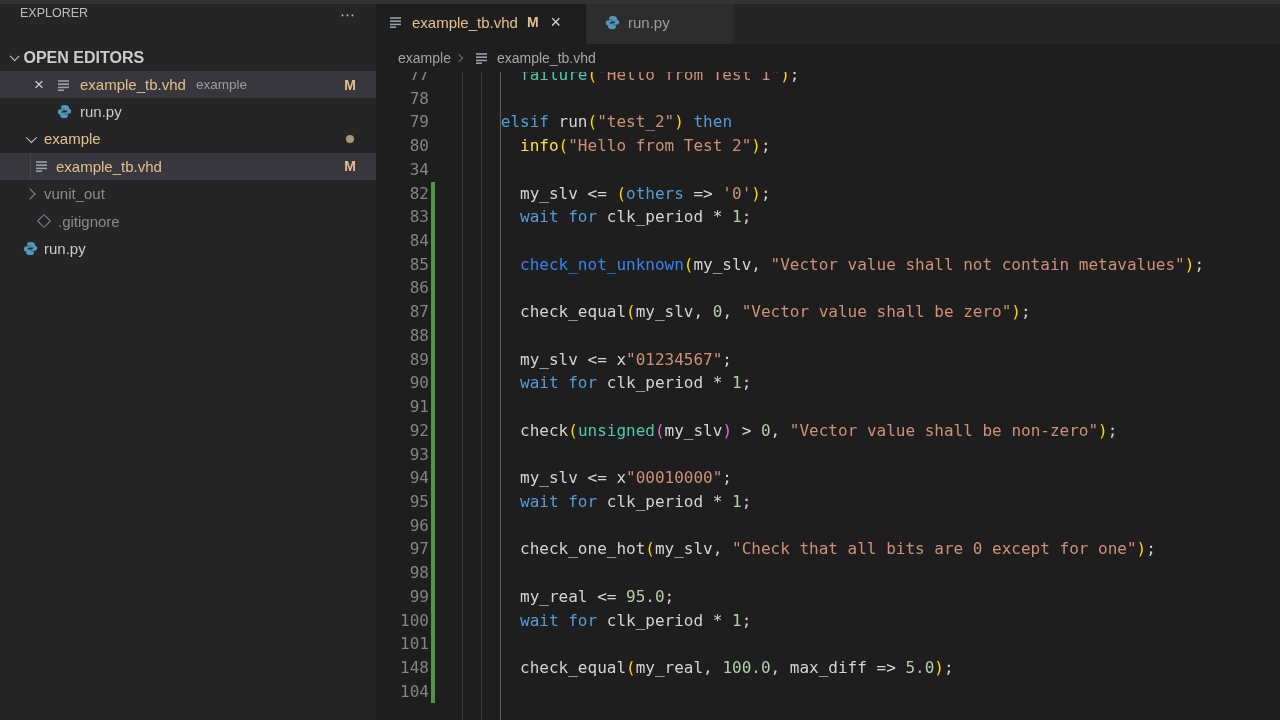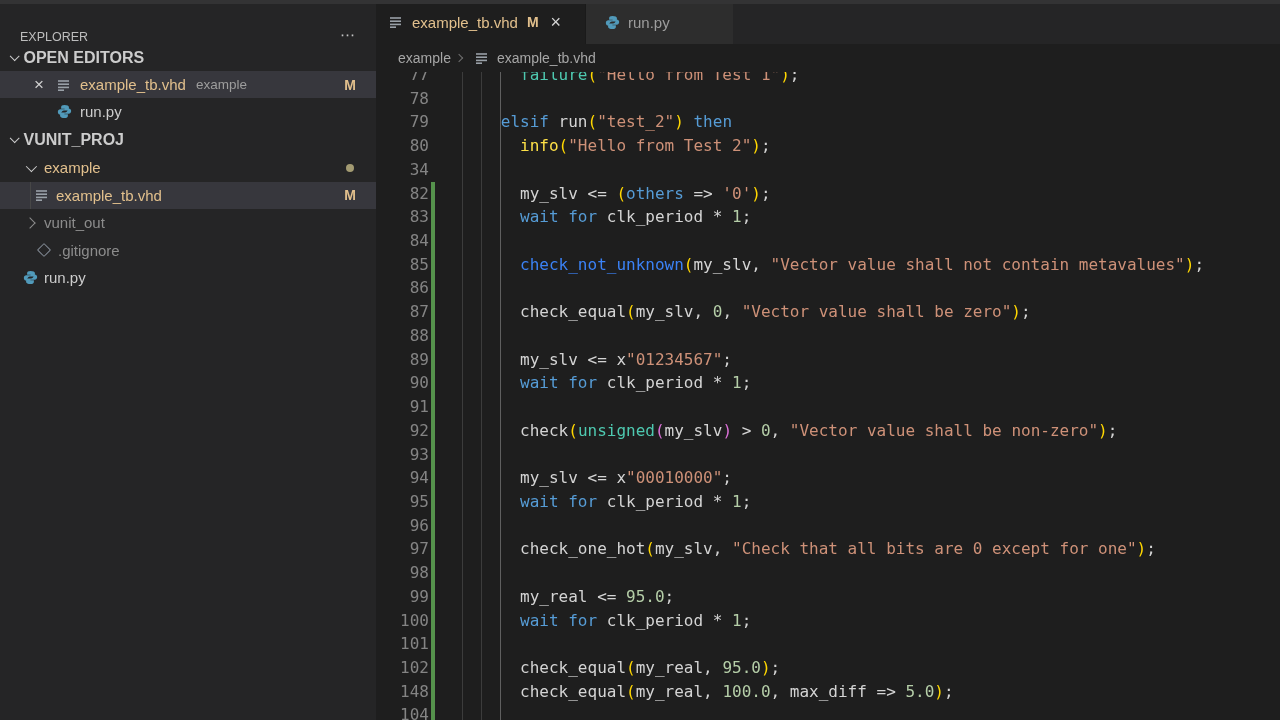--- a/index.html
+++ b/index.html
@@ -2,21 +2,21 @@
 <html><head>
 <meta charset="utf-8">
 <style>
   html,body{margin:0;padding:0;width:1280px;height:720px;overflow:hidden;
     background:#1e1e1e;font-family:"Liberation Sans",sans-serif;
     -webkit-font-smoothing:antialiased;}
   #top-strip{position:absolute;top:0;left:0;width:1280px;height:4px;background:#333334;z-index:30}
 
   
   #sidebar{position:absolute;left:0;top:0;width:376px;height:720px;background:#252526;color:#cccccc;z-index:5}
-  .sb-title-row{height:44px;display:flex;align-items:flex-end;justify-content:space-between;padding:6px 20px 0 20px;box-sizing:border-box}
+  .sb-title-row{height:44px;display:flex;align-items:flex-start;justify-content:space-between;padding:6px 20px 0 20px;box-sizing:border-box}
   .sb-title{font-size:12.5px;color:#bdbdbd}
   .more{color:#c5c5c5;font-size:15px;letter-spacing:1px;cursor:pointer}
   .sec-header{height:27px;display:flex;align-items:center;padding-left:10px;font-weight:bold;font-size:16px;color:#cccccc;cursor:pointer}
   .sec-header .chv{margin-right:7px;width:5.5px;height:5.5px}
   .sb-row{height:27px;display:flex;align-items:center;position:relative;font-size:15px;cursor:pointer}
   .sb-row.selected{background:#37373d}
   .oe-close{margin-left:30px;width:18px;text-align:center;color:#d0d0d0;font-size:17px;line-height:16px;flex:none}
   .oe-close.hidden{visibility:hidden}
   .icobox{width:16px;height:16px;display:flex;align-items:center;justify-content:center;flex:none}
   .oe-row .icobox{margin-left:8px}
@@ -102,24 +102,20 @@
         <span class="icobox">
           <svg width="15" height="15" viewBox="0 0 16 16">
             <path fill="#519aba" d="M7.9 1C5.6 1 4.4 2 4.4 3.3V5h3.7v.7H3.6C2 5.7.9 6.8.9 8.5s1.1 2.8 2.7 2.8h1.2V9.6c0-1.4 1.2-2.6 2.7-2.6h3c1.2 0 2.2-1 2.2-2.2V3.3C12.7 2 10.8 1 7.9 1z"></path>
             <path fill="#519aba" d="M8.1 15c2.3 0 3.5-1 3.5-2.3V11H7.9v-.7h4.5c1.6 0 2.7-1.1 2.7-2.8S14 4.7 12.4 4.7h-1.2v1.7c0 1.4-1.2 2.6-2.7 2.6h-3c-1.2 0-2.2 1-2.2 2.2v1.5C3.3 14 5.2 15 8.1 15z"></path>
           </svg>
         </span>
         <span class="sb-label c-normal">run.py</span>
         <span class="spacer"></span>
       </div>
     </div>
-  <div class="sec-header" style="height:29px">
-    <span class="chv down"></span>
-    <span>VUNIT_PROJ</span>
-  </div>
   <div id="tree-list">
       <div class="sb-row" style="height: 27.5px;">
         <span class="icobox" style="margin-left: 22px;">
           <span class="chv down" style="color: rgb(204, 204, 204);"></span>
         </span>
         <span class="sb-label c-modified" style="margin-left: 6px;">example</span>
         <span class="spacer"></span>
         <span class="dot-badge"></span>
       </div>
       <div class="sb-row selected" style="height: 27.5px;">
@@ -331,25 +327,20 @@
           <div class="ln">100</div>
           <div class="git added"></div>
           <div class="cd"><span style="color: rgb(86, 156, 214);">        wait for </span><span style="color: rgb(212, 212, 212);">clk_period * </span><span style="color: rgb(181, 206, 168);">1</span><span style="color: rgb(212, 212, 212);">;</span></div>
         </div>
         <div class="code-line">
           <div class="ln">101</div>
           <div class="git added"></div>
           <div class="cd"></div>
         </div>
         <div class="code-line">
-          <div class="ln">102</div>
-          <div class="git added"></div>
-          <div class="cd"><span style="color: rgb(212, 212, 212);">        check_equal</span><span style="color: rgb(255, 215, 0);">(</span><span style="color: rgb(212, 212, 212);">my_real, </span><span style="color: rgb(181, 206, 168);">95.0</span><span style="color: rgb(255, 215, 0);">)</span><span style="color: rgb(212, 212, 212);">;</span></div>
-        </div>
-        <div class="code-line">
           <div class="ln">148</div>
           <div class="git added"></div>
           <div class="cd"><span style="color: rgb(212, 212, 212);">        check_equal</span><span style="color: rgb(255, 215, 0);">(</span><span style="color: rgb(212, 212, 212);">my_real, </span><span style="color: rgb(181, 206, 168);">100.0</span><span style="color: rgb(212, 212, 212);">, max_diff =&gt; </span><span style="color: rgb(181, 206, 168);">5.0</span><span style="color: rgb(255, 215, 0);">)</span><span style="color: rgb(212, 212, 212);">;</span></div>
         </div>
         <div class="code-line">
           <div class="ln">104</div>
           <div class="git added"></div>
           <div class="cd"></div>
         </div>
       </div>

